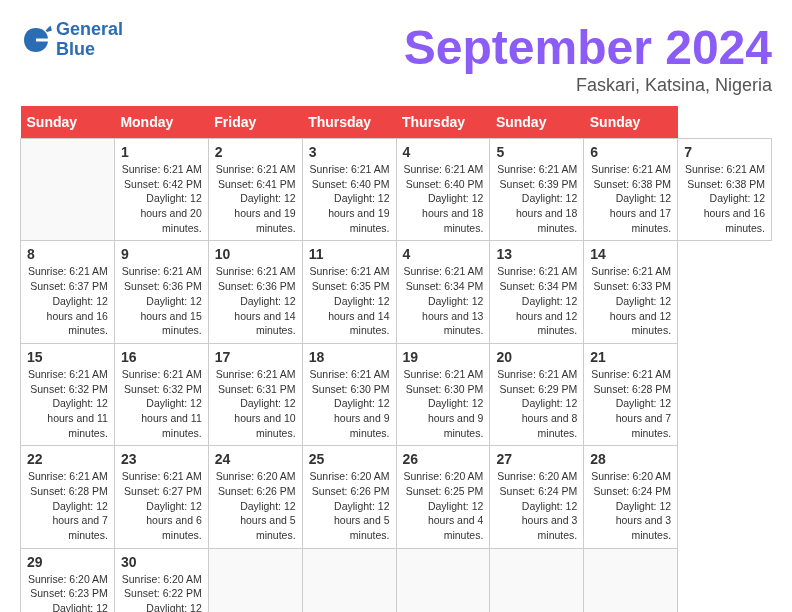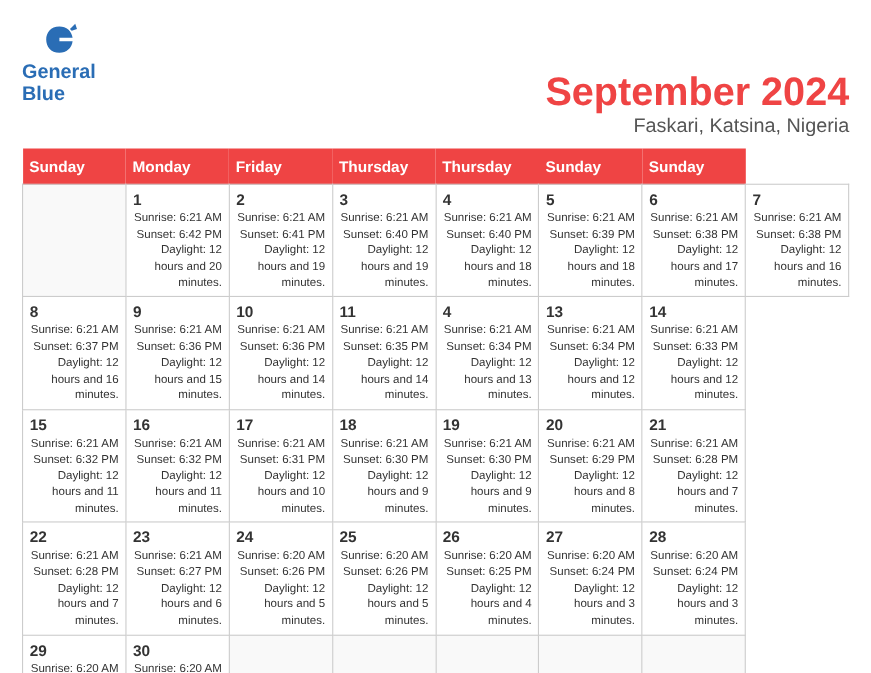--- a/index.html
+++ b/index.html
@@ -13,41 +13,39 @@
     .header {
       display: flex;
       justify-content: space-between;
       align-items: flex-start;
       margin-bottom: 10px;
     }
     .logo {
       display: flex;
       align-items: center;
       gap: 4px;
-      flex-direction: column;
     }
     .logo-text {
       font-size: 18px;
       font-weight: bold;
       color: #333;
       line-height: 1.1;
     }
     .logo-blue { color: #2a6db5; }
     .logo-icon {
       width: 32px;
       height: 32px;
     }
     .title-section {
       text-align: right;
     }
     .month-title {
-      font-size: 36px;
+      font-size: 48px;
       font-weight: bold;
-      color: #ef4444;
-      margin-top: 42px;
+      color: #8b5cf6;
     }
     .location-title {
       font-size: 18px;
       color: #555;
     }
     table {
       width: 100%;
       border-collapse: collapse;
       table-layout: fixed;
     }

